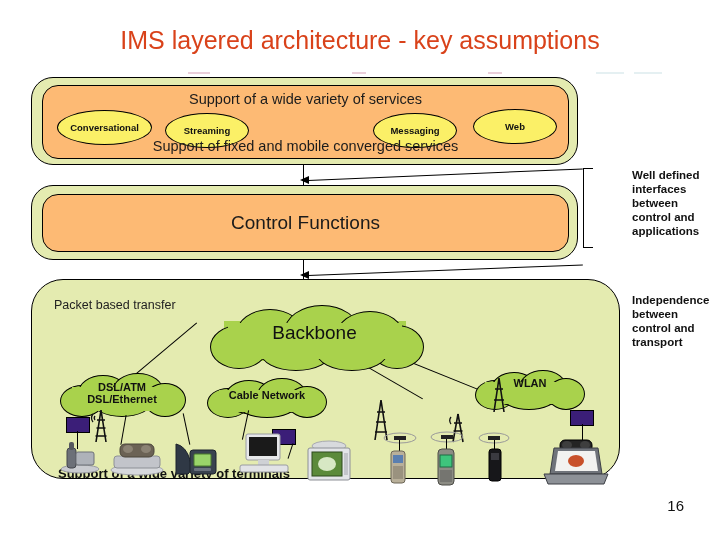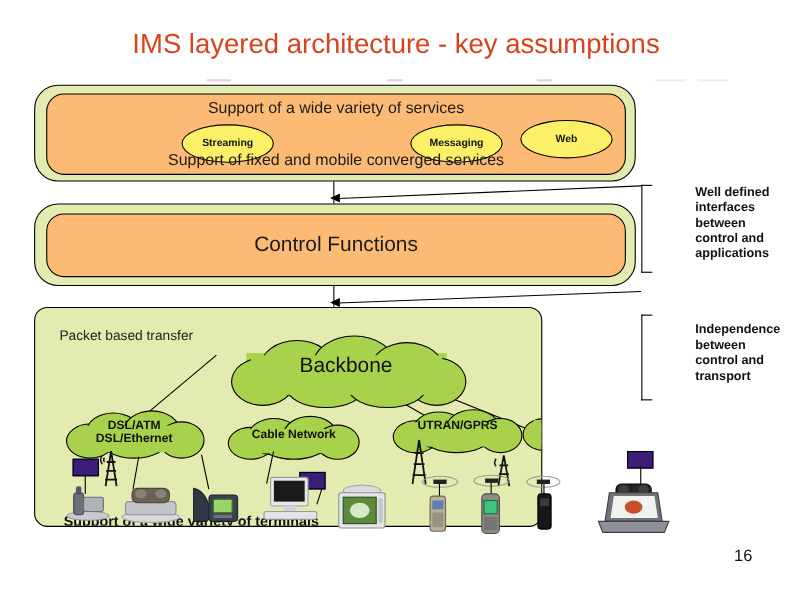--- a/index.html
+++ b/index.html
@@ -65,21 +65,21 @@
     font-weight:600;
   }
 
   
   #control-layer{left:31px;top:185px;width:547px;height:75px;}
   #control-inner{left:10px;top:8px;width:527px;height:58px;
      display:flex;align-items:center;justify-content:center;}
   #control-inner span{font-size:19px;color:#1b1b1b;}
 
   
-  #transport-layer{left:31px;top:279px;width:462px;height:200px;border-radius:12px;overflow:hidden;}
+  #transport-layer{left:31px;top:279px;width:589px;height:200px;border-radius:32px;overflow:hidden;}
 
   .label-packet{
     position:absolute;left:22px;top:18px;
     font-size:12.5px;color:#222;white-space:nowrap;
   }
   .label-terminals{
     position:absolute;left:26px;top:186px;
     font-size:13px;color:#111;font-weight:700;white-space:nowrap;
   }
 
@@ -142,20 +142,23 @@
   <div class="artifact" style="left:634px;top:72px;width:28px;"></div>
   <div class="pinkmark" style="left:188px;top:72px;width:22px;"></div>
   <div class="pinkmark" style="left:352px;top:72px;width:14px;"></div>
   <div class="pinkmark" style="left:488px;top:72px;width:14px;"></div>
 
   <div id="service-layer" class="layer round">
     <div id="service-inner" class="inner-cyan">
       <div class="svc-head">Support of a wide variety of services</div>
 
       <div class="ellipse-row">
+        <div class="ellipse" style="left:14px;width:93px;">
+          <span>Conversational</span>
+        </div>
         <div class="ellipse" style="left:122px;width:82px;top:3px;text-align:right;">
           <span>Streaming</span>
         </div>
         <div class="ellipse" style="left:330px;width:82px;top:3px;">
           <span>Messaging</span>
         </div>
         <div class="ellipse" style="left:430px;width:82px;top:-1px;">
           <span>Web</span>
         </div>
       </div>
@@ -234,31 +237,20 @@
       <div class="blob" style="left:18px;top:2px;width:46px;height:32px;"></div>
       <div class="blob" style="left:50px;top:0px;width:48px;height:34px;"></div>
       <div class="blob" style="left:80px;top:8px;width:38px;height:30px;"></div>
       <div class="blob" style="left:30px;top:12px;width:58px;height:26px;"></div>
       <div class="fill" style="left:12px;top:12px;width:94px;height:22px;"></div>
       <div class="cap" style="top:12px;">
         <span>Cable Network</span>
       </div>
     </div>
 
-    <div class="cloud" id="cloud-utran" style="left:325px;top:92px;width:118px;height:42px;">
-      <div class="blob" style="left:0px;top:10px;width:40px;height:28px;"></div>
-      <div class="blob" style="left:18px;top:2px;width:46px;height:32px;"></div>
-      <div class="blob" style="left:48px;top:0px;width:48px;height:34px;"></div>
-      <div class="blob" style="left:78px;top:8px;width:38px;height:30px;"></div>
-      <div class="blob" style="left:28px;top:12px;width:58px;height:26px;"></div>
-      <div class="fill" style="left:12px;top:12px;width:92px;height:22px;"></div>
-      <div class="cap" style="top:10px;">
-        <span>UTRAN/GPRS</span>
-      </div>
-    </div>
 
     <div class="cloud" id="cloud-wlan" style="left:443px;top:90px;width:110px;height:42px;">
       <div class="blob" style="left:0px;top:10px;width:38px;height:28px;"></div>
       <div class="blob" style="left:16px;top:2px;width:44px;height:32px;"></div>
       <div class="blob" style="left:44px;top:0px;width:46px;height:34px;"></div>
       <div class="blob" style="left:72px;top:8px;width:36px;height:30px;"></div>
       <div class="blob" style="left:26px;top:12px;width:54px;height:26px;"></div>
       <div class="fill" style="left:10px;top:12px;width:88px;height:22px;"></div>
       <div class="cap" style="top:8px;">
         <span>WLAN</span>

